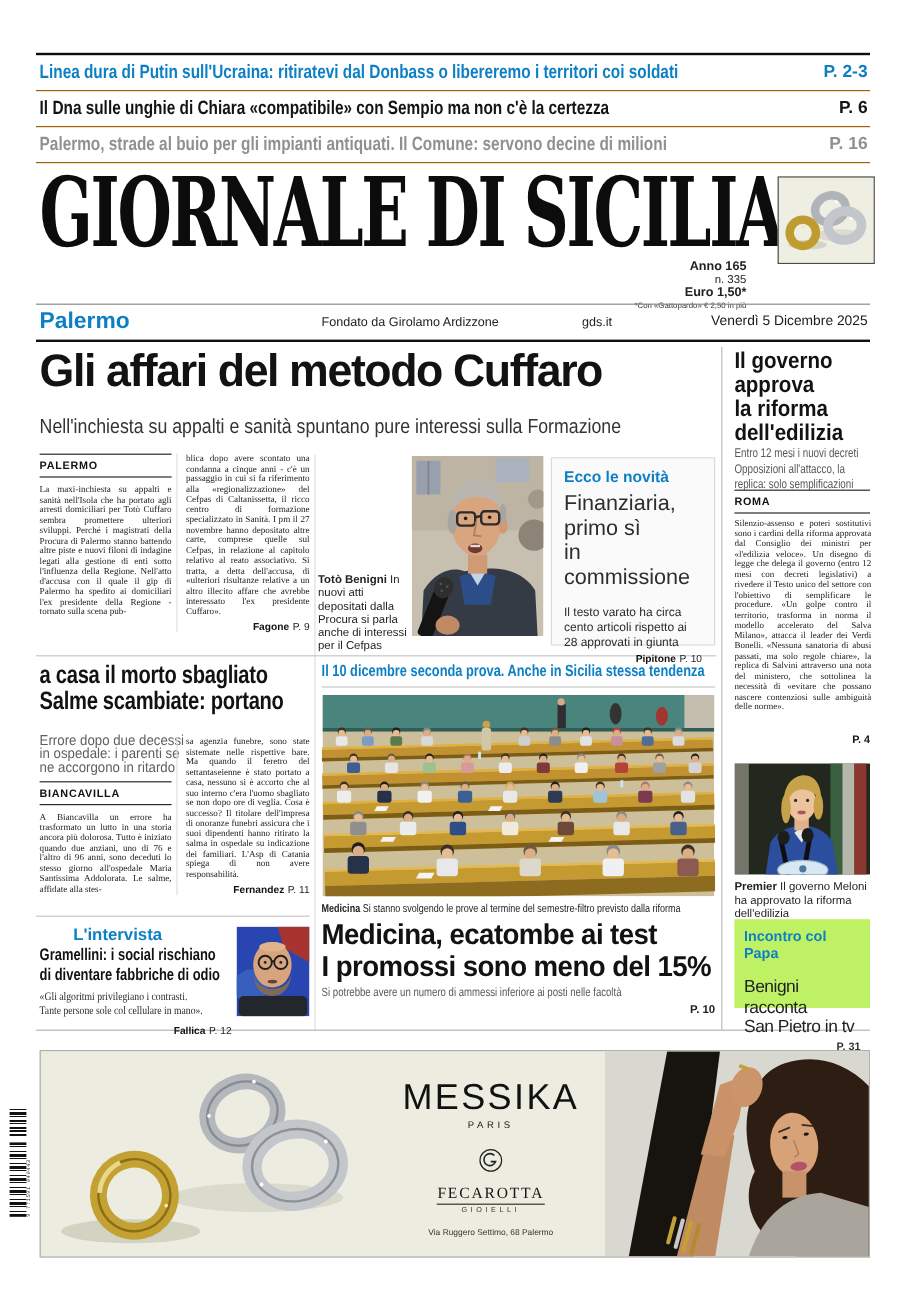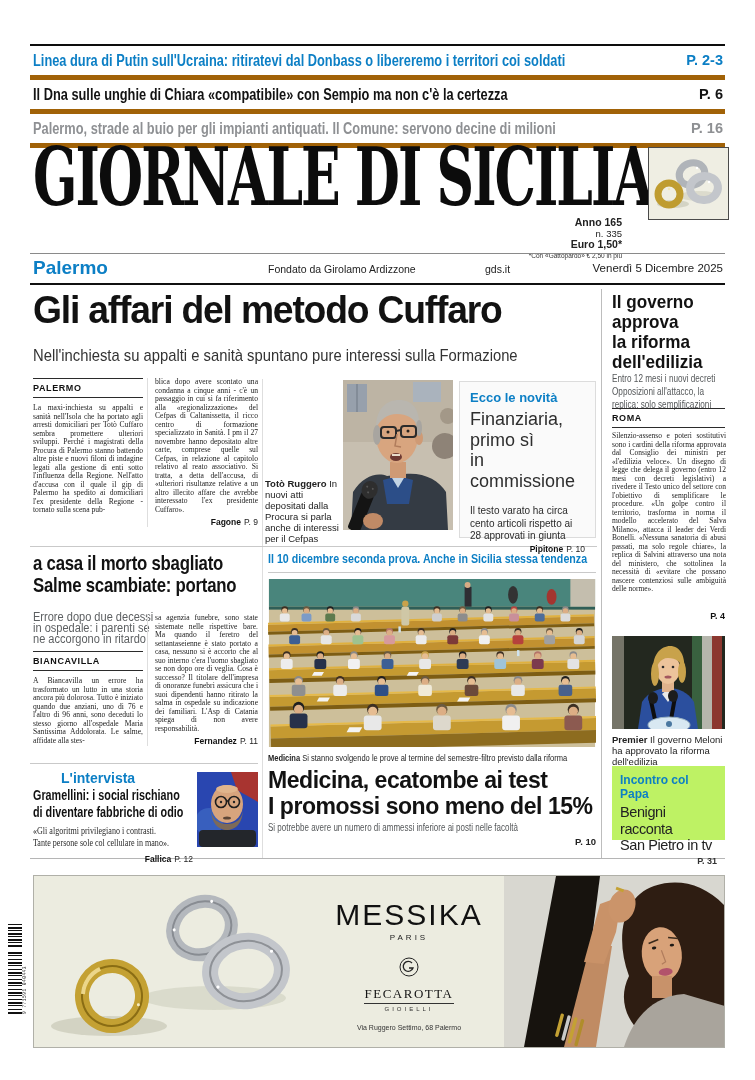--- a/index.html
+++ b/index.html
@@ -5,21 +5,21 @@
   html,body{margin:0;padding:0;background:#fff;}
   .page{position:relative;width:755px;height:1080px;background:#fff;overflow:hidden;
         font-family:"Liberation Sans",sans-serif;color:#161616;}
   .abs{position:absolute;}
   .cx{display:inline-block;white-space:nowrap;transform:scaleX(var(--sx,1));transform-origin:0 50%;}
   .hrule{position:absolute;background:#c9c9c9;height:1px;}
   .vrule{position:absolute;background:#bdbdbd;width:1px;}
 
   
   .topbar{position:absolute;left:30px;top:44px;width:695px;border-top:2.5px solid #0d0d0d;}
-  .toprow{position:relative;height:29px;border-bottom:5px solid #a16207;}
+  .toprow{position:relative;height:29px;border-bottom:1px solid #a16207;}
   .toprow .t{position:absolute;left:3px;top:6px;font-weight:bold;font-size:16px;}
   .toprow .p{position:absolute;right:2px;top:6px;font-weight:bold;font-size:14.5px;}
   .blue{color:#0c7fc5;}
   .dark{color:#131313;}
   .gray{color:#8e9093;}
 
   
   .mast-title{position:absolute;left:33px;top:144px;font-family:"DejaVu Serif",serif;font-weight:bold;
               font-size:80px;line-height:66px;letter-spacing:-3px;color:#0c0c0c;}
   .thumb{position:absolute;left:648px;top:147px;width:79px;height:71px;border:1px solid #4a4a4a;background:#efeee3;}
@@ -80,21 +80,21 @@
 
   
   .ed-hl{position:absolute;left:612px;top:292px;width:115px;font-weight:bold;font-size:19px;line-height:20px;color:#121212;}
   .ed-sf{position:absolute;left:612px;top:372px;font-size:10.5px;line-height:13px;color:#55585a;}
   .ed-kick{position:absolute;left:612px;top:408px;width:113px;}
   .ed-body{position:absolute;left:612px;top:432px;width:114px;height:178px;overflow:hidden;}
   .ed-pg{position:absolute;left:612px;top:611px;width:113px;text-align:right;font-weight:bold;font-size:9px;color:#111;}
   .prem-cap{position:absolute;left:612px;top:734px;width:113px;}
   .papabox{position:absolute;left:612px;top:766px;width:113px;height:74px;background:#bef264;box-sizing:border-box;padding:7px 8px;}
   .papabox .k{font-weight:bold;font-size:12px;color:#0c7fc5;}
-  .papabox .tl{font-size:14.5px;line-height:16.5px;color:#222;margin-top:3px;letter-spacing:-.4px;}
+  .papabox .tl{font-size:14.5px;line-height:16.5px;color:#222;margin-top:14px;letter-spacing:-.4px;}
   .papabox .pg{text-align:right;font-size:9px;font-weight:bold;color:#333;margin-top:2px;}
 
   
   .int-kick{position:absolute;left:33px;top:770px;font-weight:bold;font-size:14px;color:#0c7fc5;margin-left:28px;}
   .int-hl{position:absolute;left:33px;top:787px;font-weight:bold;font-size:14px;line-height:16.5px;color:#121212;}
   .int-quote{position:absolute;left:33px;top:826px;font-family:"Liberation Serif",serif;font-size:9.5px;line-height:11.5px;color:#2b2b2b;}
   .int-by{position:absolute;left:33px;top:851px;width:160px;}
 
   
   .adbox{position:absolute;left:33px;top:875px;width:692px;height:173px;border:1px solid #b0b0a8;
@@ -181,21 +181,21 @@
     <div class="bodytxt">La maxi-inchiesta su appalti e sanità nell'Isola che ha portato agli arresti domiciliari per Totò Cuffaro sembra promettere ulteriori sviluppi. Perché i magistrati della Procura di Palermo stanno battendo altre piste e nuovi filoni di indagine legati alla gestione di enti sotto l'influenza della Regione. Nell'atto d'accusa con il quale il gip di Palermo ha spedito ai domiciliari l'ex presidente della Regione - tornato sulla scena pub-</div>
   </div>
   <div class="lead-col2">
     <div class="bodytxt">blica dopo avere scontato una condanna a cinque anni - c'è un passaggio in cui si fa riferimento alla «regionalizzazione» del Cefpas di Caltanissetta, il ricco centro di formazione specializzato in Sanità. I pm il 27 novembre hanno depositato altre carte, comprese quelle sul Cefpas, in relazione al capitolo relativo al reato associativo. Si tratta, a detta dell'accusa, di «ulteriori risultanze relative a un altro illecito affare che avrebbe interessato l'ex presidente Cuffaro».</div>
     <div class="by">
       <span>Fagone</span><span class="pg">P. 9</span>
     </div>
   </div>
 
   <div class="cuff-cap caption">
-    <b>Totò Ruggero</b>
+    <b>Totò Benigni</b>
     <span>In nuovi atti depositati dalla Procura si parla anche di interessi per il Cefpas</span>
   </div>
 
   <div class="photo" style="left:343px;top:380px;width:110px;height:150px;">
     <svg width="110" height="150" viewBox="0 0 110 150">
       <rect width="110" height="150" fill="#c7bfb0"></rect>
       <rect x="0" y="0" width="110" height="62" fill="#bdb4a4"></rect>
       <rect x="4" y="4" width="20" height="28" fill="#97a0ac"></rect>
         <line x1="14" y1="4" x2="14" y2="32" stroke="#7d8692" stroke-width="1.5"></line>
       <rect x="70" y="2" width="28" height="20" fill="#aab3bd"></rect>

